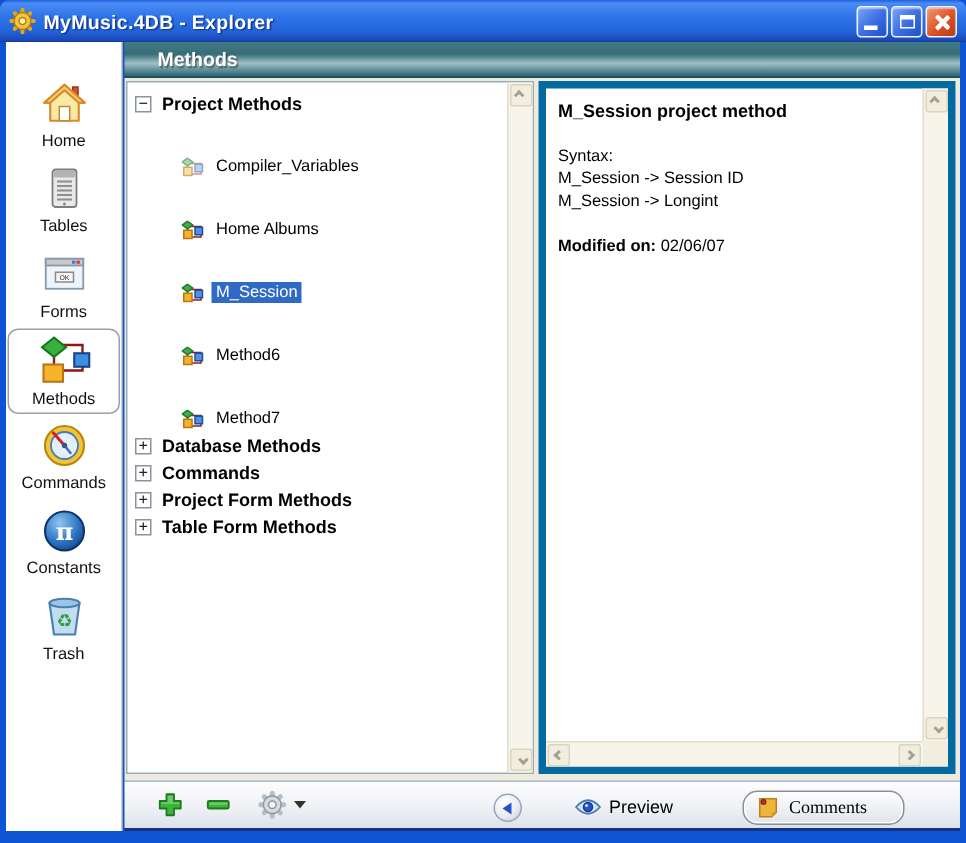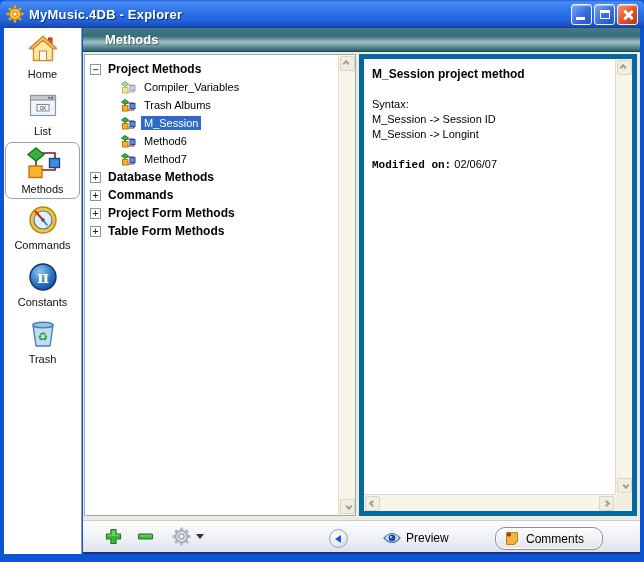--- a/index.html
+++ b/index.html
@@ -33,21 +33,21 @@
   .glyph-max { width:10px; height:9px; border:1px solid #fff; border-top-width:3px; }
   .glyph-close { position:absolute; inset:0; }
   .glyph-close i { position:absolute; left:9px; top:4px; width:2.5px; height:12px; background:#fff; border-radius:1px; }
   .glyph-close i:nth-child(1){ transform:rotate(45deg); }
   .glyph-close i:nth-child(2){ transform:rotate(-45deg); }
 
   
   .sidebar {
     position:absolute; left:4px; top:28px; width:78px; height:526px;
     background:#fff; border-right:1px solid #93a0ab;
-    display:flex; flex-direction:column; padding-top:0;
+    display:flex; flex-direction:column; padding-top:20px;
   }
   .side-item {
     height:57px; flex:none; display:flex; flex-direction:column;
     align-items:center; justify-content:center; gap:3px;
     font-size:11px; color:#101010;
   }
   .side-item.selected {
     border:1px solid #96a1ac; border-radius:7px; margin:0 1px;
     background:#fff;
   }
@@ -75,21 +75,21 @@
     background:#fff; border:1px solid #9aabbb;
   }
   .tree { position:absolute; left:0; top:0; right:18px; bottom:0; padding:5px 0 0 5px; overflow:hidden; }
   .trow { height:18px; display:flex; align-items:center; }
   .toggle {
     width:11px; height:11px; border:1px solid #89939f; background:#fff;
     font-size:10px; line-height:9px; text-align:center; color:#222;
     margin-right:7px; flex:none; font-family:"DejaVu Sans Mono",monospace;
   }
   .group-label { font-weight:bold; font-size:12px; color:#000; }
-  .child { padding-left:31px; }
+  .child { padding-left:31px;margin-top:24px; }
   .micon { margin-right:5px; flex:none; }
   .mlabel { font-size:11px; color:#000; padding:1px 3px; }
   .mlabel.selected { background:#316ac5; color:#fff; }
 
   
   .vscroll { position:absolute; right:0; top:0; bottom:0; width:17px; background:#f7f4ea; border-left:1px solid #e2ddca; }
   .sb-btn {
     position:absolute; width:15px; height:15px; left:1px;
     background:#f1eee0; border:1px solid #d9d5c0; border-radius:2px;
     display:flex; align-items:center; justify-content:center;
@@ -102,21 +102,21 @@
   .chev.right { transform:rotate(-135deg); }
 
   .right-panel {
     position:absolute; left:276px; top:2px; width:278px; height:462px;
     background:#ffffff; border:5px solid #0369a1;
   }
   .rp-content { position:absolute; left:0; top:0; right:18px; bottom:18px; padding:6px 8px; overflow:hidden; }
   .rp-title { font-weight:bold; font-size:12px; margin:2px 0 16px; color:#000; }
   .syntax-line { font-size:11px; line-height:15px; color:#000; }
   .modified { margin-top:16px; font-size:11px; color:#000; }
-  .modified .lbl { font-weight:bold;font-family:Liberation Mono, monospace; }
+  .modified .lbl { font-weight:bold; }
   .rp-vscroll { position:absolute; right:0; top:0; bottom:17px; width:17px; background:#f7f4ea; border-left:1px solid #e2ddca; }
   .rp-hscroll { position:absolute; left:0; right:17px; bottom:0; height:17px; background:#f7f4ea; border-top:1px solid #e2ddca; }
   .hs-btn {
     position:absolute; top:1px; width:15px; height:15px;
     background:#f1eee0; border:1px solid #d9d5c0; border-radius:2px;
     display:flex; align-items:center; justify-content:center;
   }
   .hs-left { left:1px; } .hs-right { right:1px; }
   .rp-corner { position:absolute; right:0; bottom:0; width:17px; height:17px; background:#f1eee0; }
 
@@ -142,21 +142,21 @@
     border:1px solid #9aa5b8; display:flex; align-items:center; justify-content:center;
   }
   .collapse-tri { width:0; height:0; border-top:4px solid transparent; border-bottom:4px solid transparent; border-right:6px solid #2a52c8; margin-right:1px; }
   .preview-group { position:absolute; left:300px; top:0; height:34px; display:flex; align-items:center; gap:5px; }
   .preview-label { font-size:12px; color:#000; }
   .comments-btn {
     position:absolute; left:412px; top:6px; width:108px; height:23px;
     border:1px solid #8a9099; border-radius:10px;
     background:linear-gradient(180deg,#fefefe 0%,#eceef1 60%,#e2e5e9 100%);
     box-shadow:inset 0 0 0 1px #fff;
-    display:flex; align-items:center; padding-left:9px; gap:7px;
+    display:flex; align-items:center; padding-left:9px; gap:7px;font-family:Liberation Serif, serif;
   }
   .comments-label { font-size:12px; color:#000; }
 </style>
 </head>
 <body>
 
 <div class="titlebar">
   <svg class="app-icon" viewBox="0 0 18 18">
     <g stroke="#e8a713" stroke-width="2.6" stroke-linecap="round">
       <line x1="9" y1="1.5" x2="9" y2="16.5"></line>
@@ -188,29 +188,44 @@
   <div class="side-item">
     <svg width="32" height="32" viewBox="0 0 32 32">
       <rect x="21.5" y="5" width="3.5" height="6" fill="#d8502a" stroke="#a33214" stroke-width="1"></rect>
       <path d="M16 3.5 L29.5 15.5 H25.5 V27.5 H6.5 V15.5 H2.5 Z" fill="#f9e9a6" stroke="#d9882a" stroke-width="1.4" stroke-linejoin="round"></path>
       <path d="M16 3.5 L29.5 15.5 H25.5 L16 7.2 L6.5 15.5 H2.5 Z" fill="#f3cf6b" stroke="#d9882a" stroke-width="1.4" stroke-linejoin="round"></path>
       <rect x="12.5" y="18" width="7" height="9.5" fill="#ffffff" stroke="#c8892f"></rect>
     </svg>
     <span>Home</span>
   </div>
   <div class="side-item">
+    <svg width="30" height="32" viewBox="0 0 30 32">
+      <rect x="7" y="3" width="16" height="25" rx="2" fill="#e9e9e9" stroke="#7d7d7d" stroke-width="1.2"></rect>
+      <rect x="7.8" y="3.8" width="14.4" height="4.5" rx="1.5" fill="#b3b3b3"></rect>
+      <g stroke="#8f8f8f" stroke-width="1.4">
+        <line x1="10" y1="11" x2="20" y2="11"></line>
+          <line x1="10" y1="14" x2="20" y2="14"></line>
+        <line x1="10" y1="17" x2="20" y2="17"></line>
+          <line x1="10" y1="20" x2="20" y2="20"></line>
+        <line x1="10" y1="23" x2="20" y2="23"></line>
+      </g>
+      <circle cx="15" cy="26" r="1" fill="#888"></circle>
+    </svg>
+    <span>Tables</span>
+  </div>
+  <div class="side-item">
     <svg width="34" height="32" viewBox="0 0 34 32">
       <rect x="4.5" y="5.5" width="25" height="20" fill="#eef4fb" stroke="#8899aa" stroke-width="1.2"></rect>
       <rect x="4.5" y="5.5" width="25" height="4.5" fill="#c9c9c9" stroke="#8899aa" stroke-width="1.2"></rect>
       <rect x="22" y="6.8" width="2.2" height="2" fill="#4a6fd0"></rect>
       <rect x="25" y="6.8" width="2.2" height="2" fill="#cc3b22"></rect>
       <rect x="11" y="14.5" width="12" height="6.5" fill="#f7f7f7" stroke="#8a8a8a"></rect>
       <text x="17" y="19.6" font-size="4.6" text-anchor="middle" fill="#333" font-family="Liberation Sans, sans-serif">OK</text>
     </svg>
-    <span>List</span>
+    <span>Forms</span>
   </div>
   <div class="side-item selected">
     <svg width="36" height="34" viewBox="0 0 36 34">
       <g fill="none" stroke="#8b1a1a" stroke-width="1.6">
         <path d="M11 12 V24"></path>
         <path d="M14 7 H30 V14"></path>
         <path d="M16 24 H30 V20"></path>
       </g>
       <rect x="24.5" y="12.5" width="10" height="9" fill="#3f8fe0" stroke="#16458c" stroke-width="1.4"></rect>
       <path d="M11 2 L19 8.5 L11 15 L3 8.5 Z" fill="#37b13c" stroke="#14761d" stroke-width="1.4"></path>
@@ -284,21 +299,21 @@
         <svg class="micon" width="15" height="13" viewBox="0 0 15 13">
           <g fill="none" stroke="#8b2020" stroke-width="1">
               <path d="M4 4 H13 V5"></path>
               <path d="M6 11 H13 V9"></path>
               <path d="M4 4 V8"></path>
             </g>
           <rect x="9" y="4.5" width="5" height="5" fill="#4f8fe8" stroke="#1c4f9e"></rect>
           <path d="M4 0.5 L7.5 3 L4 5.5 L0.5 3 Z" fill="#3fae49" stroke="#1e7a2a"></path>
           <rect x="1.5" y="6.5" width="5.5" height="5.5" fill="#f5b32a" stroke="#b87711"></rect>
         </svg>
-        <span class="mlabel">Trash Albums</span>
+        <span class="mlabel">Home Albums</span>
       </div>
 
       <div class="trow child">
         <svg class="micon" width="15" height="13" viewBox="0 0 15 13">
           <g fill="none" stroke="#8b2020" stroke-width="1">
               <path d="M4 4 H13 V5"></path>
               <path d="M6 11 H13 V9"></path>
               <path d="M4 4 V8"></path>
             </g>
           <rect x="9" y="4.5" width="5" height="5" fill="#4f8fe8" stroke="#1c4f9e"></rect>

